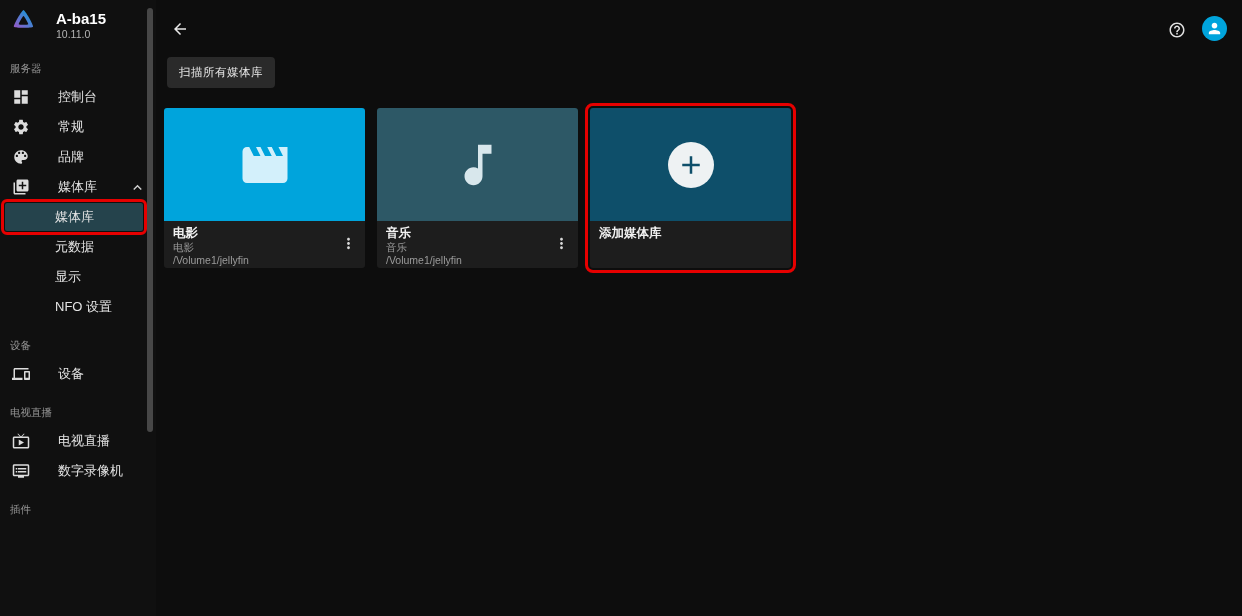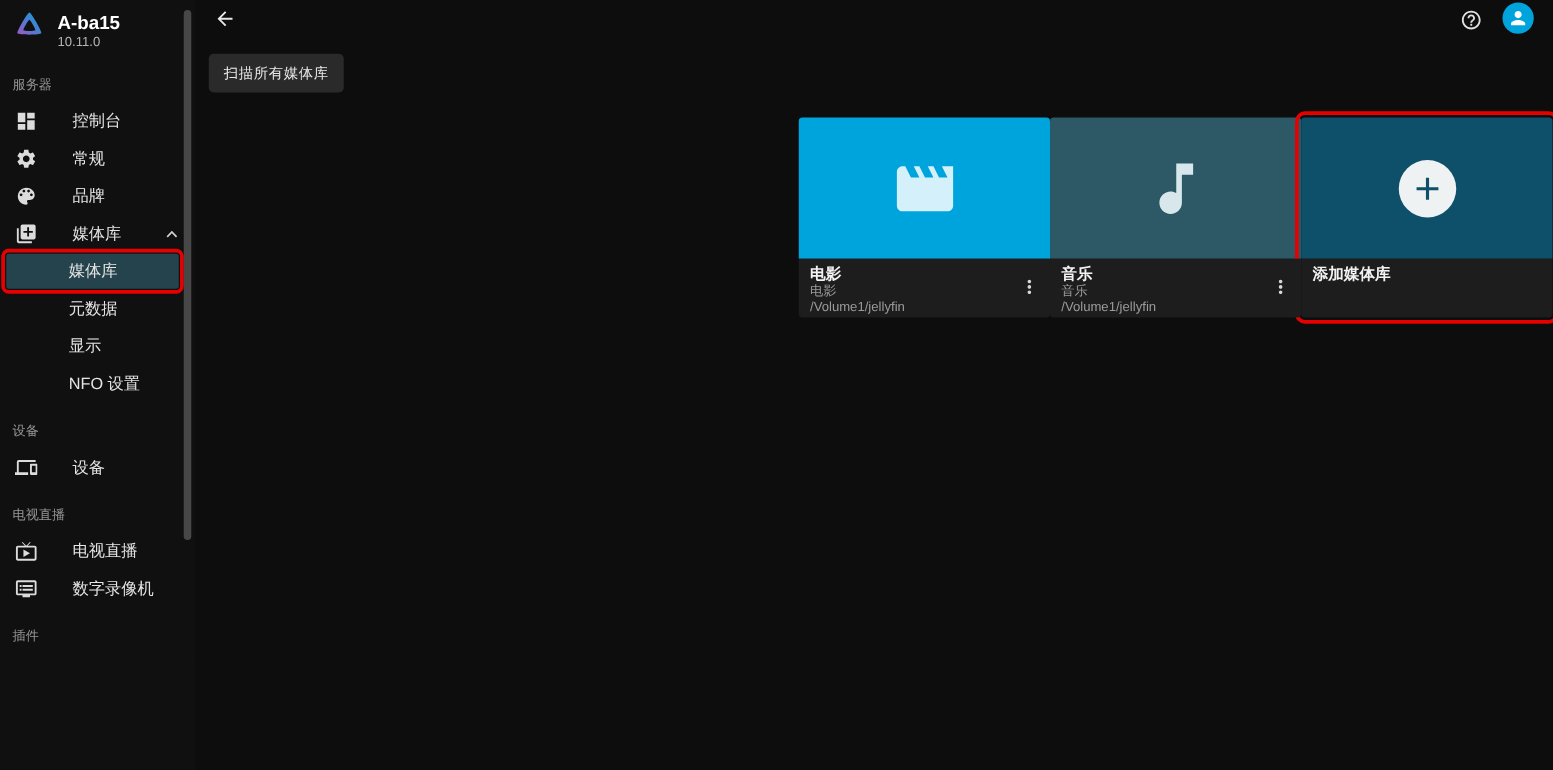--- a/index.html
+++ b/index.html
@@ -4,48 +4,48 @@
 <style>
   * { margin:0; padding:0; box-sizing:border-box; }
   html,body { width:1242px; height:616px; overflow:hidden; background:#0d0d0d;
     font-family:"Liberation Sans","DejaVu Sans",sans-serif; color:#e8e8e8; }
 
   
   .sidebar { position:absolute; left:0; top:0; width:156px; height:616px;
     background:#101010; overflow:hidden; }
   .sidebar-scrollbar { position:absolute; left:147px; top:8px; width:6px; height:424px;
     background:#474747; border-radius:3px; }
-  .server-head { display:flex; align-items:flex-start; gap:9px; padding:7px 0 0 10px; height:45px; }
+  .server-head { display:flex; align-items:flex-start; gap:19px; padding:7px 0 0 10px; height:45px; }
   .logo { width:27px; height:27px; flex:0 0 27px; }
   .server-name { font-size:15px; font-weight:700; color:#fff; line-height:18px; padding-top:3px; }
   .server-version { font-size:10.5px; color:#b5b5b5; line-height:13px; }
   .nav-section-label { margin:16px 0 7px; padding:0 10px; font-size:10.5px; color:#969696; line-height:14px; }
   .nav-item { display:flex; align-items:center; height:30px; padding:0 10px 0 12px; gap:28px;
     font-size:13px; color:#e4e4e4; cursor:pointer; }
   .nav-item .nicon { width:18px; height:18px; flex:0 0 18px; color:#dcdcdc; }
   .nav-item .chev { margin-left:auto; width:17px; height:17px; color:#d0d0d0; }
   .nav-subitem { display:flex; align-items:center; height:30px; padding-left:55px;
     font-size:13px; color:#e4e4e4; cursor:pointer; }
   .nav-subitem.selected { height:28px; margin:1px 13px 1px 5px; padding-left:50px;
     background:#25434c; border-radius:2px; outline:3px solid #e60000; outline-offset:1px; }
 
   
-  .main { position:absolute; left:156px; top:0; width:1086px; height:526px; background:#0d0d0d; }
+  .main { position:absolute; left:156px; top:14px; width:1086px; height:526px; background:#0d0d0d; }
   .topbar { position:relative; height:30px; }
   .back-btn { position:absolute; left:15px; top:6px; width:18px; height:18px; color:#e8e8e8; cursor:pointer; }
   .help-btn { position:absolute; right:56px; top:7px; width:18px; height:18px; color:#e0e0e0; cursor:pointer; }
   .avatar-btn { position:absolute; right:15px; top:2px; width:25px; height:25px; border-radius:50%;
     background:#00a4dc; display:flex; align-items:center; justify-content:center; cursor:pointer; }
   .avatar-btn svg { width:17px; height:17px; color:#fff; }
 
   .scan-btn { display:inline-block; margin:13px 0 0 11px; padding:8px 12px; background:#2a2a2a;
     color:#e8e8e8; font-size:11.5px; border:none; border-radius:4px; cursor:pointer;
     font-family:inherit; letter-spacing:.5px; }
 
-  .cards { display:flex; margin:20px 0 0 8px;justify-content:flex-end; }
+  .cards { display:flex; gap:12px; margin:20px 0 0 8px; }
   .card { width:201px; border-radius:3px; overflow:visible; }
   .card.annotated { outline:3px solid #e60000; outline-offset:2px; }
   .card-image { height:113px; display:flex; align-items:center; justify-content:center;
     border-radius:3px 3px 0 0; cursor:pointer; }
   .card-image.movie { background:#00a4dc; }
   .card-image.music { background:#2d5866; }
   .card-image.add   { background:#0e4f6a; }
   .card-image svg.media-glyph { width:54px; height:54px; color:rgba(240,250,255,.88); }
   .add-circle { width:46px; height:46px; border-radius:50%; background:#eef2f3;
     display:flex; align-items:center; justify-content:center; }

